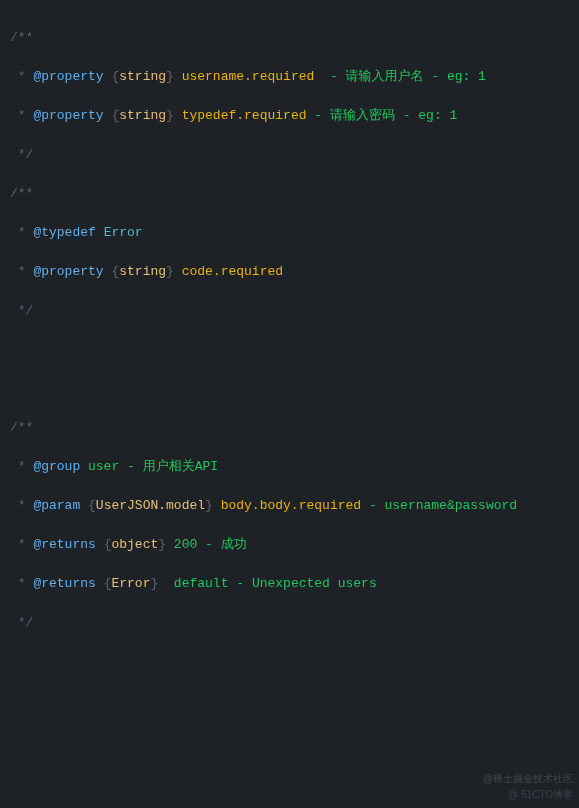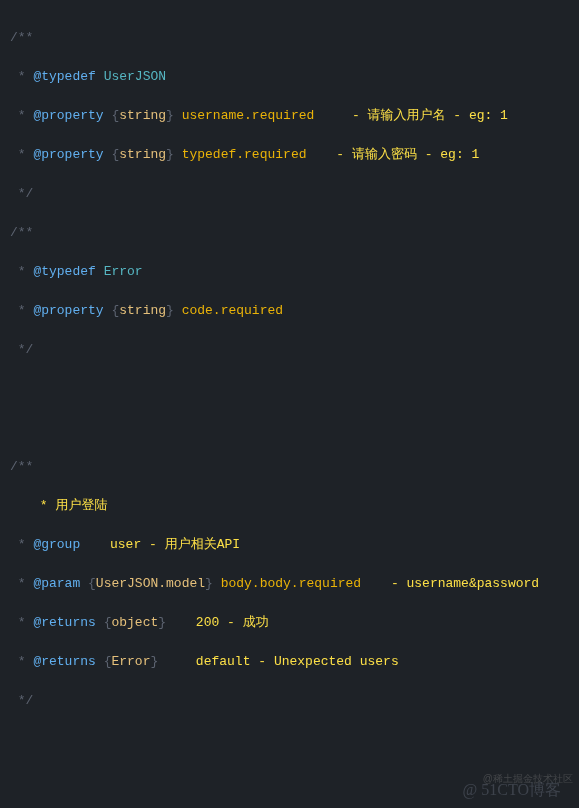--- a/index.html
+++ b/index.html
@@ -15,64 +15,62 @@
   .code-container {
     padding: 8px 10px;
     white-space: pre;
     overflow: hidden;
   }
   .line {
     display: block;
     min-height: 19.5px;
   }
   .c-gray { color: #5c6370; font-style: normal; }
-  .c-gray-i { color: #fde047; padding-left: 22px; }
+  .c-gray-i { color: #22c55e; }
   .c-blue { color: #61afef; }
   .c-teal { color: #56b6c2; }
   .c-yellow { color: #e5c07b; }
   .c-pwhite { color: #eab308; }
   .watermark {
     position: absolute;
-    right: 18px;
+    right: 6px;
     bottom: 6px;
-    font-size: 16px;
+    font-size: 10px;
     color: #5c6370;
     opacity: 0.5;
-    font-family: Liberation Serif, serif;
+    font-family: Liberation Sans, sans-serif;
   }
   .container-rel { position: relative; width: 579px; height: 808px; }
   .watermark2 {
     position: absolute;
     right: 6px;
     bottom: 22px;
     font-size: 10px;
     color: #888;
     opacity: 0.35;
     font-family: sans-serif;
     margin-top: 28px;
   }
 </style>
 </head>
 <body>
 
 <div class="container-rel">
 <div class="code-container">
 <span class="line"><span class="c-gray">/**</span></span>
-<span class="line"><span class="c-gray"> * </span><span class="c-blue">@typedef</span><span class="c-teal"> UserJSON</span></span>
 <span class="line"><span class="c-gray"> * </span><span class="c-blue">@property</span><span class="c-gray"> {</span><span class="c-yellow">string</span><span class="c-gray">}</span><span class="c-pwhite"> username.required</span><span class="c-gray-i">  - 请输入用户名 - eg: 1</span></span>
 <span class="line"><span class="c-gray"> * </span><span class="c-blue">@property</span><span class="c-gray"> {</span><span class="c-yellow">string</span><span class="c-gray">}</span><span class="c-pwhite"> typedef.required</span><span class="c-gray-i"> - 请输入密码 - eg: 1</span></span>
 <span class="line"><span class="c-gray"> */</span></span>
 <span class="line"><span class="c-gray">/**</span></span>
 <span class="line"><span class="c-gray"> * </span><span class="c-blue">@typedef</span><span class="c-teal"> Error</span></span>
 <span class="line"><span class="c-gray"> * </span><span class="c-blue">@property</span><span class="c-gray"> {</span><span class="c-yellow">string</span><span class="c-gray">}</span><span class="c-pwhite"> code.required</span></span>
 <span class="line"><span class="c-gray"> */</span></span>
 <span class="line"> </span>
 <span class="line"> </span>
 <span class="line"><span class="c-gray">/**</span></span>
-<span class="line"><span class="c-gray-i"> * 用户登陆</span></span>
 <span class="line"><span class="c-gray"> * </span><span class="c-blue">@group</span><span class="c-gray-i"> user - 用户相关API</span></span>
 <span class="line"><span class="c-gray"> * </span><span class="c-blue">@param</span><span class="c-gray"> {</span><span class="c-yellow">UserJSON.model</span><span class="c-gray">}</span><span class="c-pwhite"> body.body.required</span><span class="c-gray-i"> - username&amp;password</span></span>
 <span class="line"><span class="c-gray"> * </span><span class="c-blue">@returns</span><span class="c-gray"> {</span><span class="c-yellow">object</span><span class="c-gray">}</span><span class="c-gray-i"> 200 - 成功</span></span>
 <span class="line"><span class="c-gray"> * </span><span class="c-blue">@returns</span><span class="c-gray"> {</span><span class="c-yellow">Error</span><span class="c-gray">}</span><span class="c-gray-i">  default - Unexpected users</span></span>
 <span class="line"><span class="c-gray"> */</span></span>
 <span class="line"> </span>
 
 
 
 

